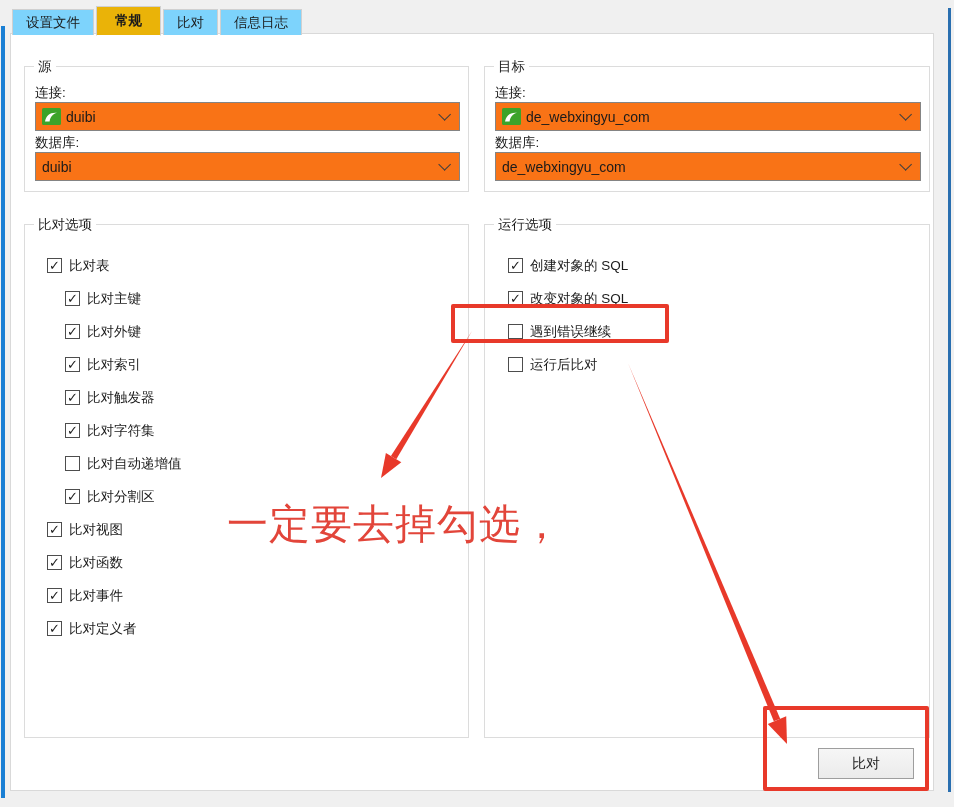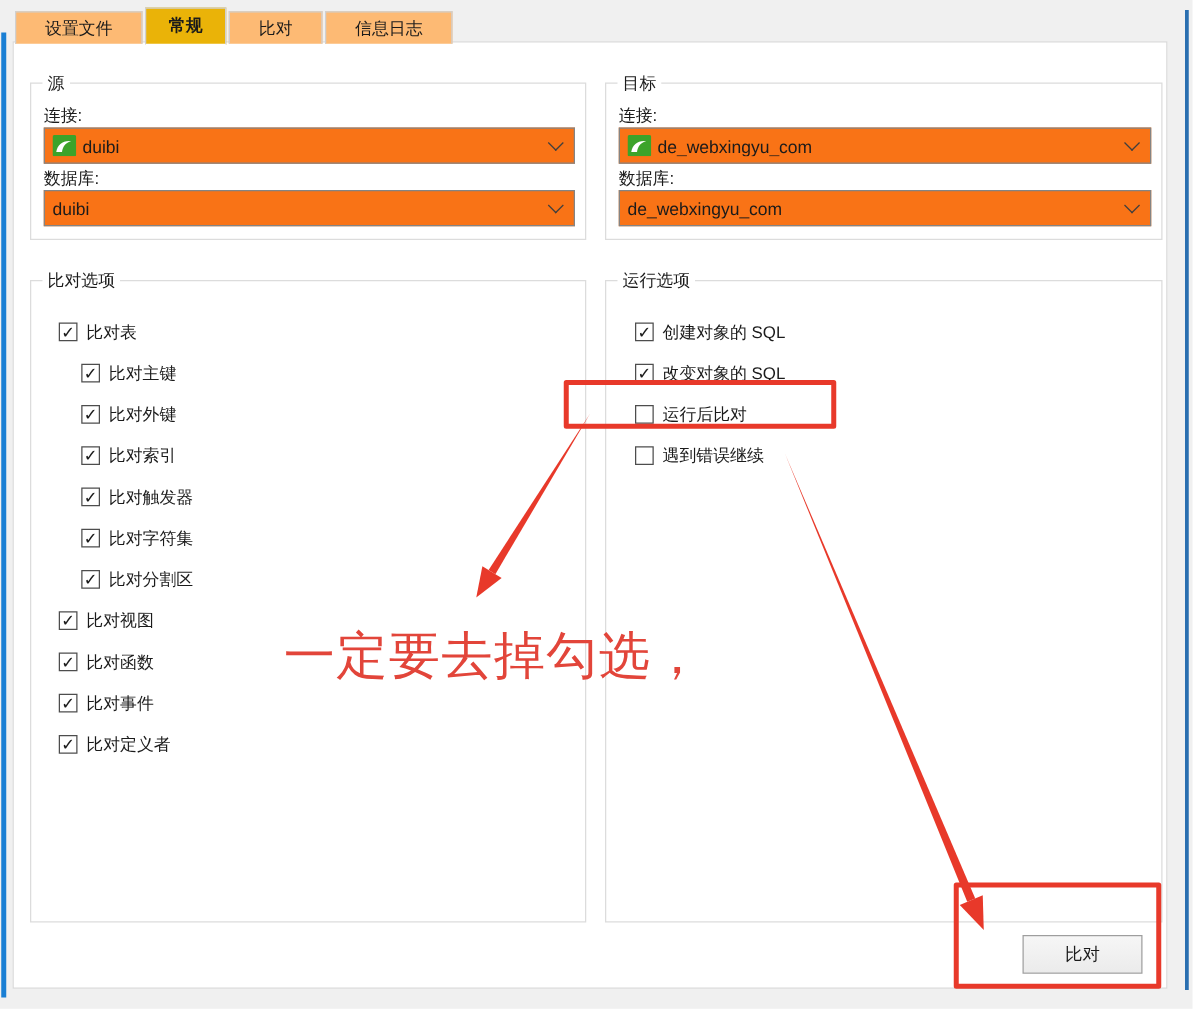--- a/index.html
+++ b/index.html
@@ -11,21 +11,21 @@
   }
   .dialog { position:absolute; inset:0; }
 
   
   .edge-left  { position:absolute; left:1px;  top:26px; width:4px; height:772px; background:#1a7fd4; }
   .edge-right { position:absolute; left:948px; top:8px; width:3px; height:784px; background:#2a6fb0; }
 
   
   .tabs { position:absolute; left:12px; top:5px; display:flex; align-items:flex-end; z-index:3; }
   .tab {
-    height:26px; margin-top:3px; padding:0 23px; background:#fdba74;
+    height:26px; margin-top:3px; padding:0 13px; background:#7dd3fc;
     border:1px solid #d0d0d0; border-bottom:none; display:flex; align-items:center;
     font-size:13.5px; color:#1b1b1b; cursor:default; margin-right:2px;
   }
   .tab.active {
     height:30px; margin-top:0; background:#eab308; font-weight:bold;
     border:1px solid #d0d0d0; border-bottom:1px solid #ffffff; position:relative; top:1px;
     padding:0 18px;
   }
 
   
@@ -169,20 +169,24 @@
           </div>
           <div class="cb-row lvl2">
             <span class="cb-box checked">✓</span>
             <span class="cb-label">比对触发器</span>
           </div>
           <div class="cb-row lvl2">
             <span class="cb-box checked">✓</span>
             <span class="cb-label">比对字符集</span>
           </div>
           <div class="cb-row lvl2">
+            <span class="cb-box"></span>
+            <span class="cb-label">比对自动递增值</span>
+          </div>
+          <div class="cb-row lvl2">
             <span class="cb-box checked">✓</span>
             <span class="cb-label">比对分割区</span>
           </div>
           <div class="cb-row">
             <span class="cb-box checked">✓</span>
             <span class="cb-label">比对视图</span>
           </div>
           <div class="cb-row">
             <span class="cb-box checked">✓</span>
             <span class="cb-label">比对函数</span>
@@ -204,25 +208,25 @@
           <div class="cb-row">
             <span class="cb-box checked">✓</span>
             <span class="cb-label">创建对象的 SQL</span>
           </div>
           <div class="cb-row">
             <span class="cb-box checked">✓</span>
             <span class="cb-label">改变对象的 SQL</span>
           </div>
           <div class="cb-row">
             <span class="cb-box"></span>
+            <span class="cb-label">遇到错误继续</span>
+          </div>
+          <div class="cb-row">
+            <span class="cb-box"></span>
             <span class="cb-label">运行后比对</span>
-          </div>
-          <div class="cb-row">
-            <span class="cb-box"></span>
-            <span class="cb-label">遇到错误继续</span>
           </div>
         </div>
     </fieldset>
 
     <div class="red-rect rect-delete-sql" style="border-color: rgb(232, 57, 42);"></div>
 
     <div class="note-text" style="color: rgb(226, 69, 58);">一定要去掉勾选，</div>
 
     <div class="red-rect rect-compare-btn" style="border-color: rgb(232, 57, 42);"></div>
 

